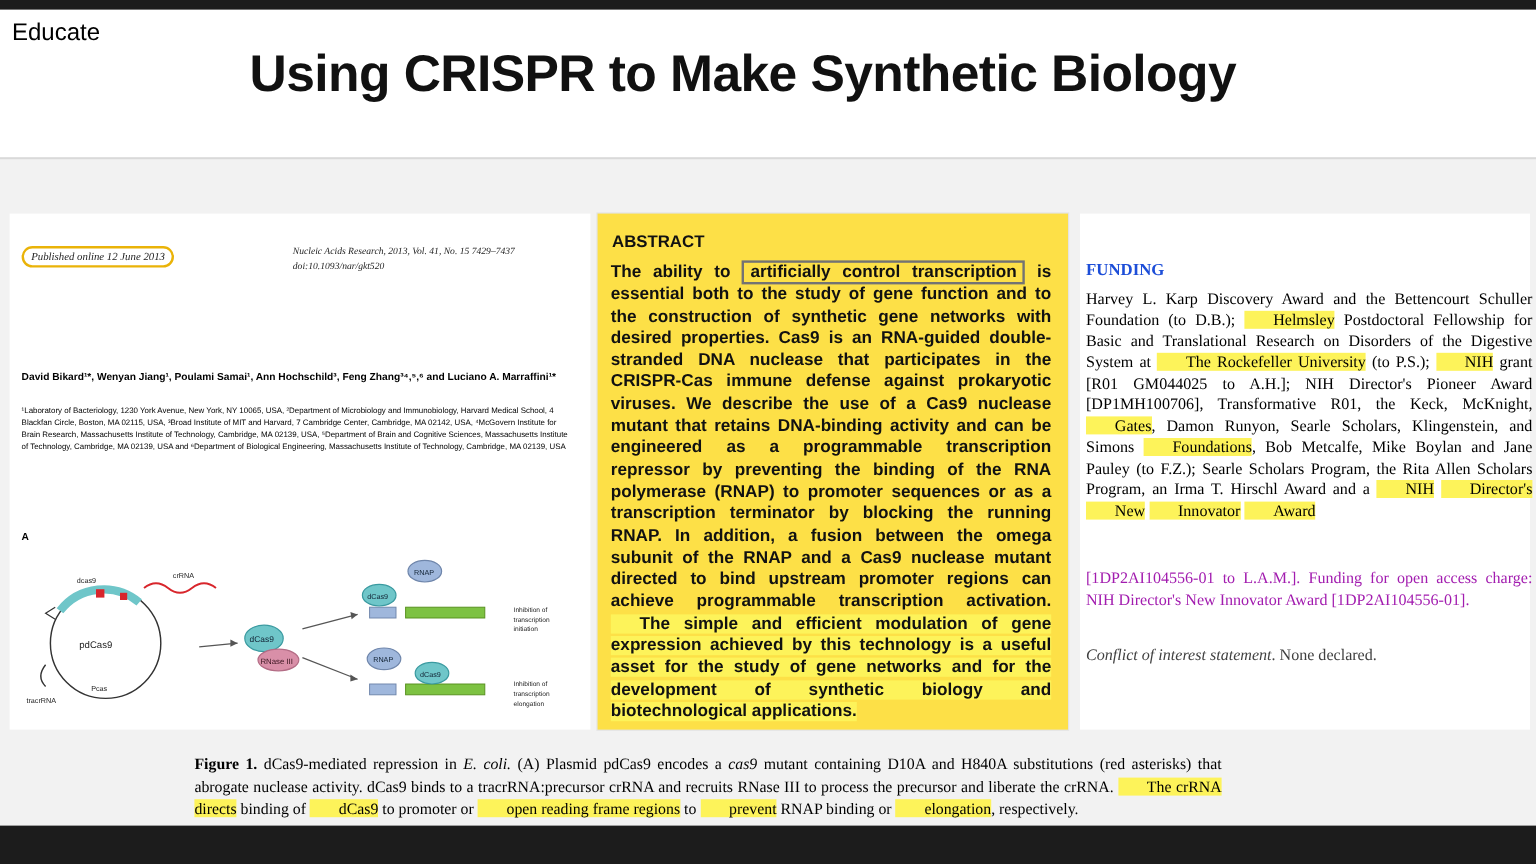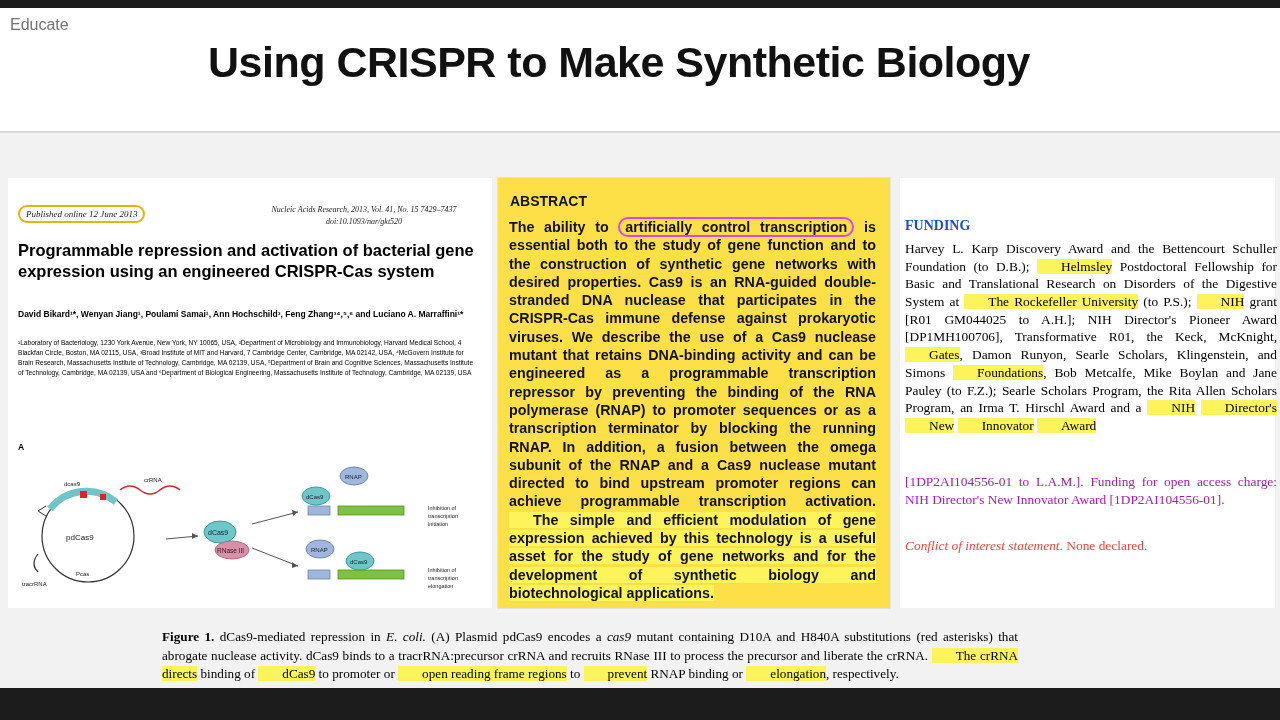--- a/index.html
+++ b/index.html
@@ -29,22 +29,22 @@
   }
   .bar-bottom {
     position: absolute;
     left: 0; bottom: 0;
     width: 1280px; height: 32px;
     background: #1c1c1c;
   }
   .educate-label {
     position: absolute;
     left: 10px; top: 16px;
-    font-size: 16px;
-    color: #737373;
+    font-size: 20px;
+    color: #000000;
     font-family: "Liberation Sans", sans-serif;
   }
   .slide-title {
     position: absolute;
     left: 0; top: 38px;
     width: 1238px;
     text-align: center;
     font-size: 43px;
     font-weight: bold;
     color: #111111;
@@ -90,21 +90,21 @@
     font-size: 9px;
     color: #222;
     padding: 2px 6px;
     border: 2px solid #eab308;
     border-radius: 12px;
   }
   .journal-ref {
     position: absolute;
     right: 8px; top: 26px;
     width: 240px;
-    text-align: center;
+    text-align: left;
     font-family: "Liberation Serif", serif;
     font-style: italic;
     font-size: 8px;
     color: #222;
     line-height: 1.45;
   }
   .paper-title {
     position: absolute;
     left: 10px; top: 62px;
     width: 462px;
@@ -169,22 +169,22 @@
     width: 367px;
     font-family: "Liberation Sans", sans-serif;
     font-size: 14.3px;
     font-weight: bold;
     color: #111;
     text-align: justify;
     line-height: 1.28;
   }
   .hl-yellow { background: #fdf35a; padding-left: 24px; }
   .red-box {
-    border: 2px solid #d946ef;
-    border-radius: 10px;
+    border: 2px solid #737373;
+    border-radius: 0;
     padding: 0 5px;
   }
 
   
   .funding-col {
     position: absolute;
     left: 900px; top: 178px;
     width: 375px; height: 430px;
     background: #ffffff;
   }
@@ -215,21 +215,21 @@
     color: #a21caf;
     text-align: justify;
     line-height: 1.32;
   }
   .conflict {
     position: absolute;
     left: 5px; top: 360px;
     width: 372px;
     font-family: "Liberation Serif", serif;
     font-size: 13.4px;
-    color: #ef4444;
+    color: #404040;
   }
   .conflict i { font-style: italic; }
 
   
   .caption {
     position: absolute;
     left: 162px; top: 628px;
     width: 856px;
     font-family: "Liberation Serif", serif;
     font-size: 13.2px;
@@ -262,21 +262,20 @@
 
   <div class="paper-left">
 
     <div class="pub-online">Published online 12 June 2013</div>
 
     <div class="journal-ref">
       <div>Nucleic Acids Research, 2013, Vol. 41, No. 15   7429–7437</div>
       <div>doi:10.1093/nar/gkt520</div>
     </div>
 
-    <div class="paper-title">Programmable repression and activation of bacterial gene expression using an engineered CRISPR-Cas system</div>
 
     <div class="paper-authors">David Bikard¹*, Wenyan Jiang¹, Poulami Samai¹, Ann Hochschild³, Feng Zhang³⁴,⁵,⁶ and Luciano A. Marraffini¹*</div>
 
     <div class="paper-affil">¹Laboratory of Bacteriology, 1230 York Avenue, New York, NY 10065, USA, ²Department of Microbiology and Immunobiology, Harvard Medical School, 4 Blackfan Circle, Boston, MA 02115, USA, ³Broad Institute of MIT and Harvard, 7 Cambridge Center, Cambridge, MA 02142, USA, ⁴McGovern Institute for Brain Research, Massachusetts Institute of Technology, Cambridge, MA 02139, USA, ⁵Department of Brain and Cognitive Sciences, Massachusetts Institute of Technology, Cambridge, MA 02139, USA and ⁶Department of Biological Engineering, Massachusetts Institute of Technology, Cambridge, MA 02139, USA</div>
 
     <div class="fig-label-a">A</div>
 
     <div class="figure-area">
       <svg width="470" height="150" viewBox="0 0 470 150">
 

